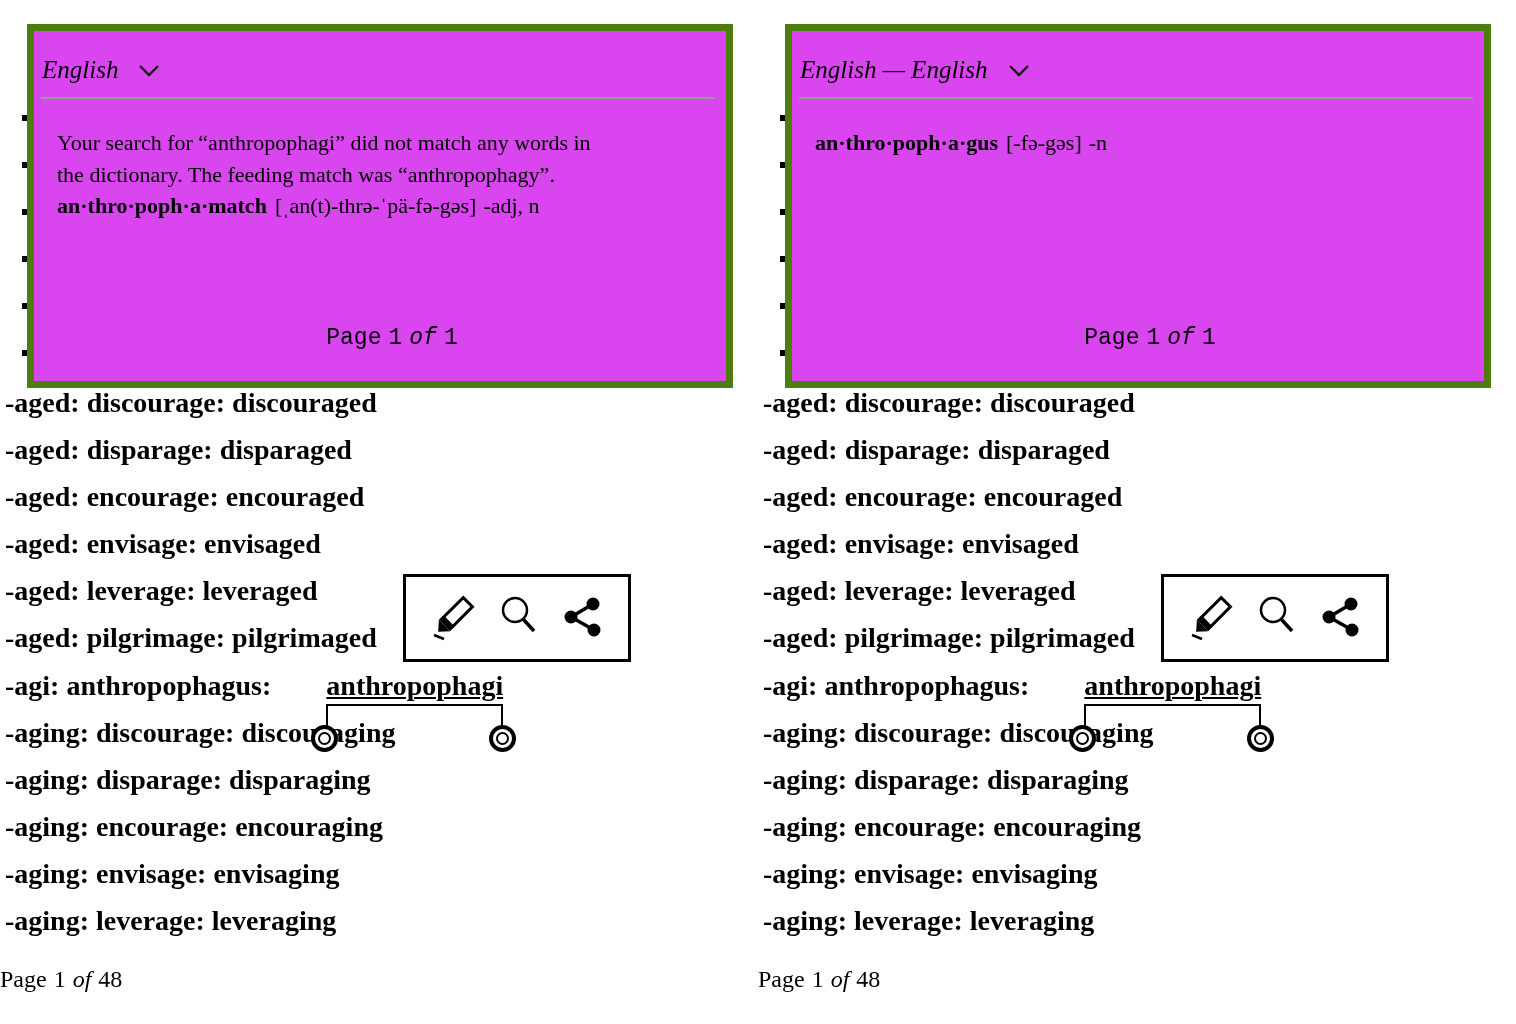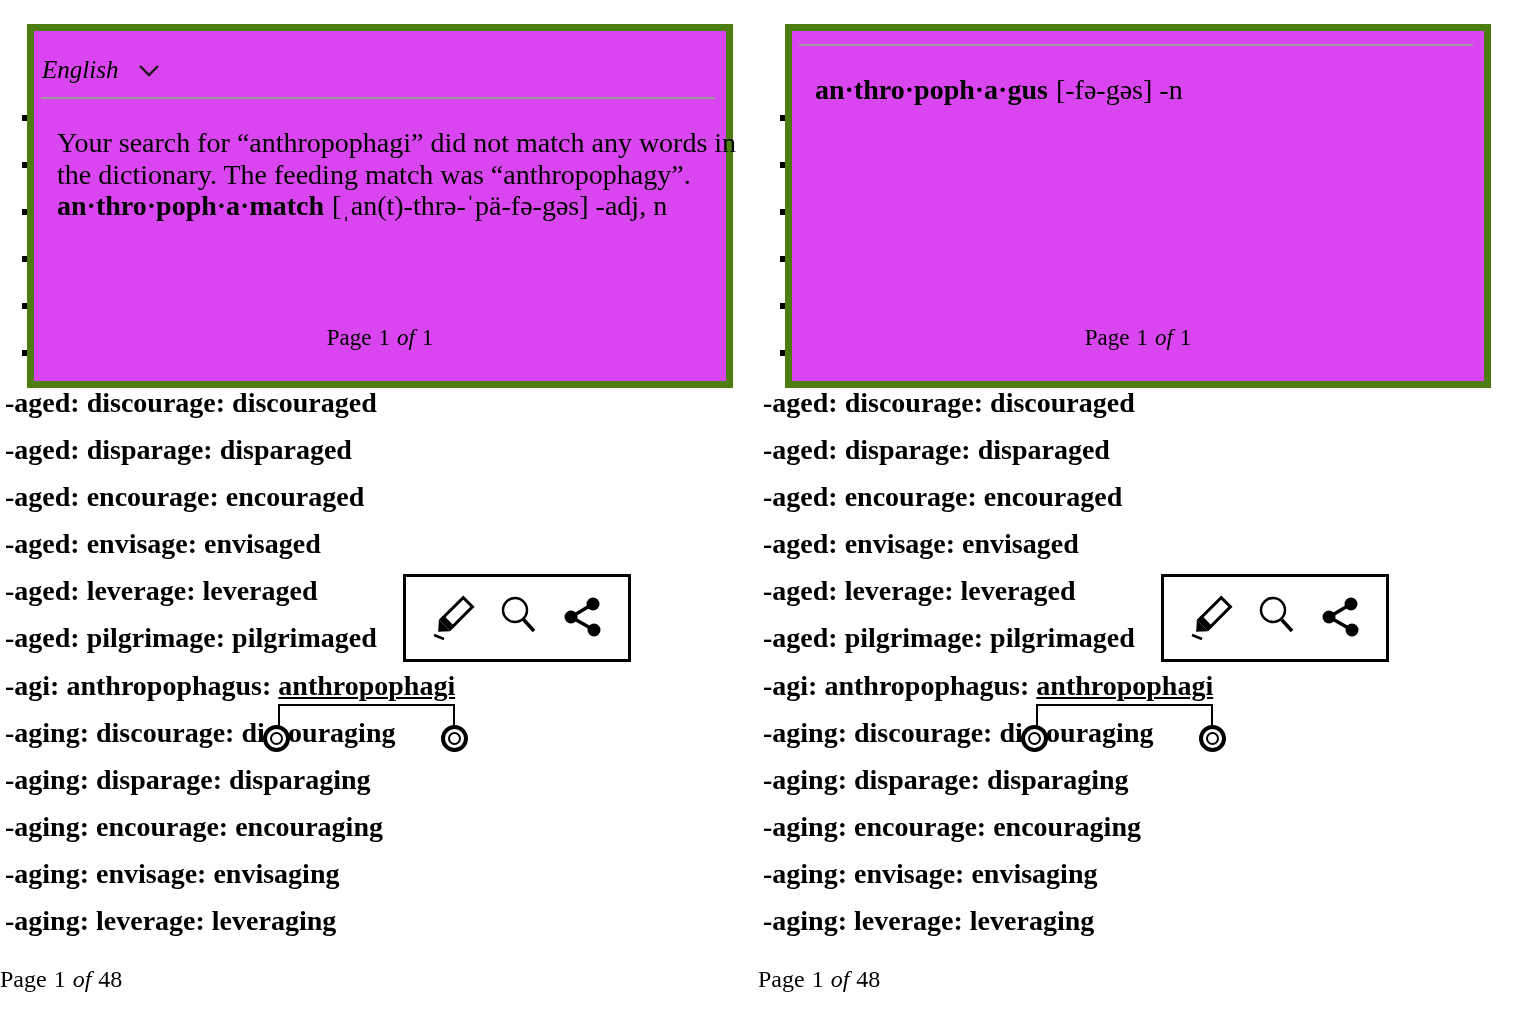--- a/index.html
+++ b/index.html
@@ -29,43 +29,43 @@
   .tick{position:absolute;left:22px;width:5px;height:6px;background:#000;}
 
   
   .dict-popup{
     position:absolute;left:27px;top:24px;width:706px;height:364px;
     background:#d946ef;border:7px solid #4d7c0f;box-sizing:border-box;z-index:10;
   }
   .popup-header{margin:25px 14px 0 8px;display:flex;align-items:center;font-size:25px;font-style:italic;}
   .chevron{margin-left:20px;display:block;}
   .popup-divider{height:0;border-top:2px solid #9a9a9a;margin:13px 11px 0 7px;}
-  .popup-body{margin:28px 20px 0 23px;font-size:28px;line-height:31.5px;}
+  .popup-body{margin:28px 20px 0 23px;font-size:22px;line-height:31.5px;}
   .notice-line{white-space:nowrap;}
   .head-line{white-space:nowrap;}
   .headword{font-weight:bold;}
   .pron{margin-left:8px;}
   .pos{margin-left:7px;}
   .def-line{padding-left:15px;white-space:nowrap;}
   .def-text{margin-left:10px;}
   .def-text.italic{font-style:italic;}
-  .popup-pagelabel{position:absolute;bottom:30px;left:0;width:100%;text-align:center;font-size:23px;}
+  .popup-pagelabel{position:absolute;bottom:30px;left:12px;width:100%;text-align:center;font-size:23px;font-family:Liberation Mono, monospace;}
 
   
   .action-toolbar{
     position:absolute;left:403px;top:574px;width:228px;height:88px;
     border:3px solid #000;background:#fff;box-sizing:border-box;z-index:20;
     display:flex;align-items:center;justify-content:center;gap:24px;
   }
   .tb-icon{display:block;cursor:pointer;}
 
   
   .sel-word{
     display:inline-block;position:relative;
-    text-decoration:underline;text-decoration-thickness:2px;text-underline-offset:2px;
+    text-decoration:underline;text-decoration-thickness:2px;text-underline-offset:2px;margin-left:48px;
   }
   .sel-bracket{position:absolute;left:0;right:0;bottom:3px;height:2px;background:#000;}
   .sel-conn{position:absolute;width:2px;height:20px;bottom:-17px;background:#000;z-index:5;}
   .conn-l{left:0;}
   .conn-r{right:0;}
   .sel-handle{
     position:absolute;width:19px;height:19px;border:4px solid #000;border-radius:50%;
     background:#fff;bottom:-43px;display:flex;align-items:center;justify-content:center;z-index:6;
   }
   .handle-l{left:-15px;}
@@ -180,20 +180,26 @@
   <div class="ticks">
       <div class="tick" style="top: 115px;"></div>
       <div class="tick" style="top: 162px;"></div>
       <div class="tick" style="top: 209px;"></div>
       <div class="tick" style="top: 256px;"></div>
       <div class="tick" style="top: 303px;"></div>
       <div class="tick" style="top: 350px;"></div>
     </div>
 
   <div class="dict-popup">
+    <div class="popup-header">
+      <span class="dict-name">English — English</span>
+      <svg class="chevron" width="22" height="13" viewBox="0 0 22 13">
+          <polyline points="2,2 11,11 20,2" fill="none" stroke="#1a1a1a" stroke-width="2.4"></polyline>
+        </svg>
+    </div>
     <div class="popup-divider"></div>
     <div class="popup-body">
       <div></div>
       <div class="head-line">
         <span class="headword">an·thro·poph·a·gus</span><span class="pron">[-fə-gəs]</span><span class="pos">-n</span>
       </div>
     </div>
     <div class="popup-pagelabel">
       <span>Page</span><span>1</span><span class="pg-of">of</span><span>1</span>
     </div>

